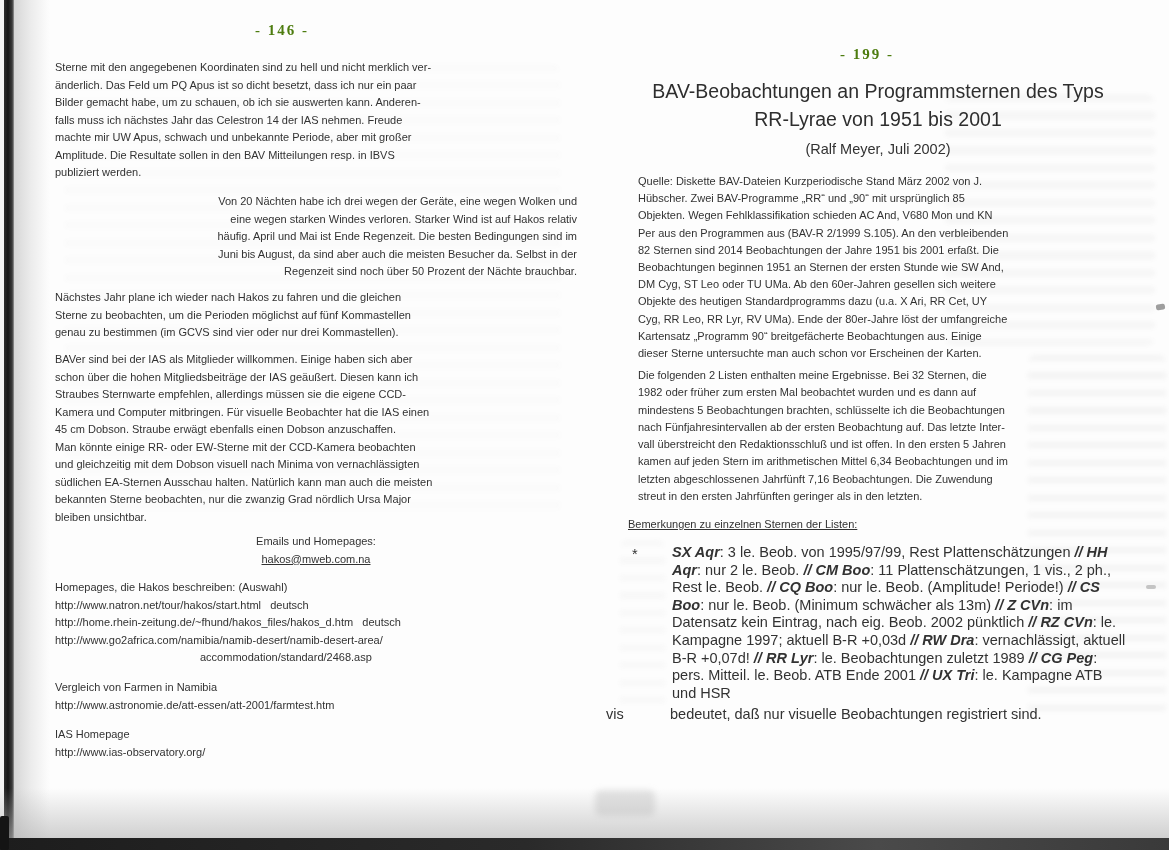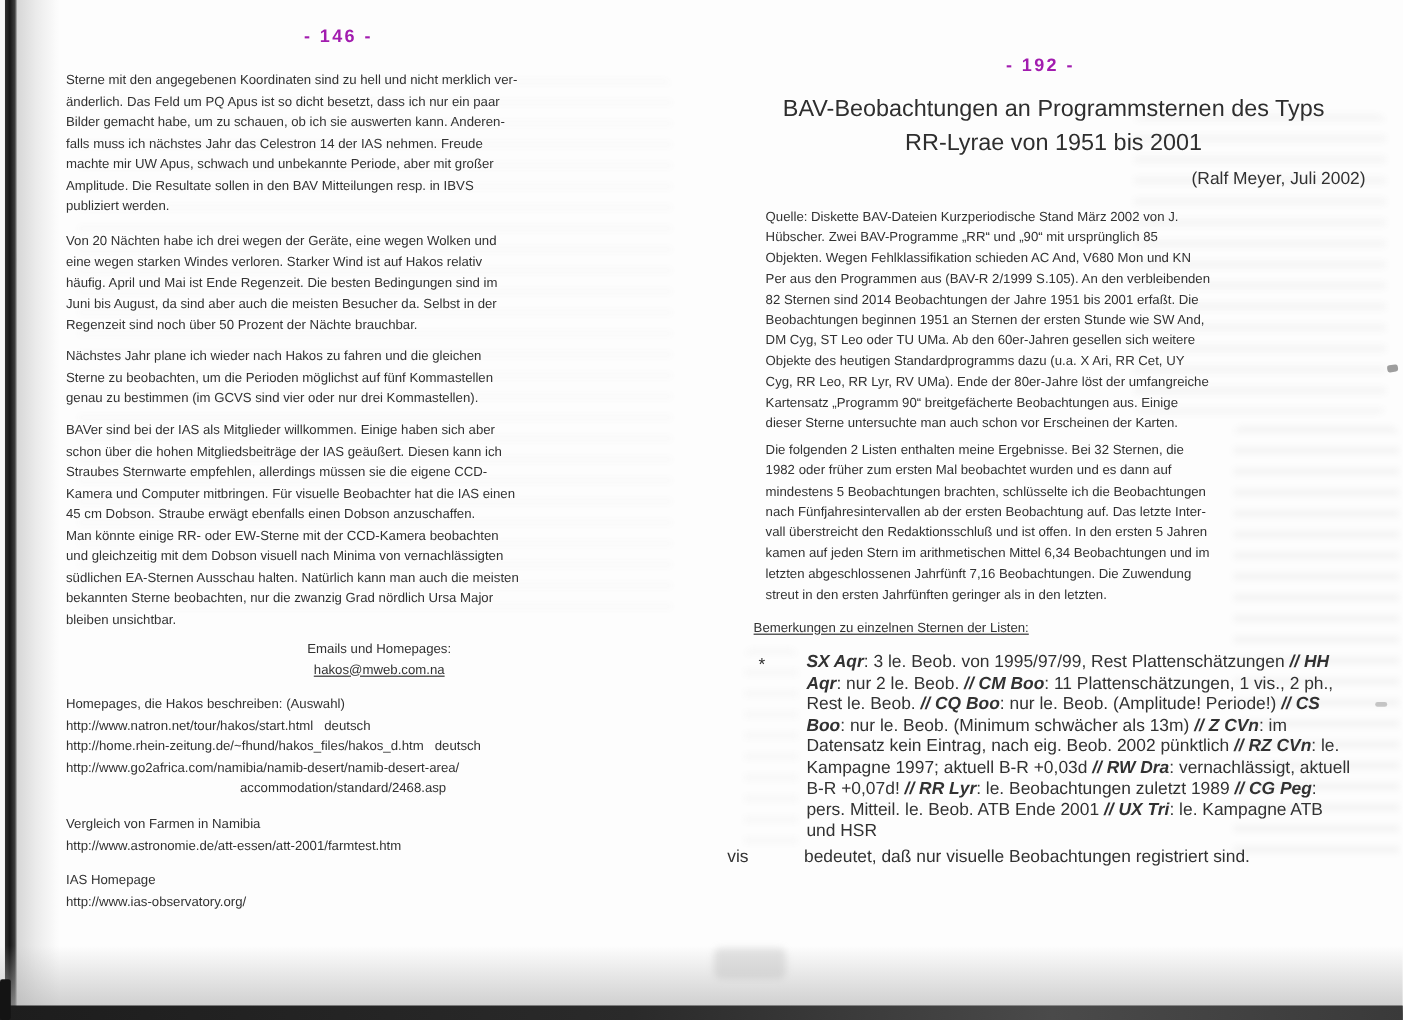--- a/index.html
+++ b/index.html
@@ -5,28 +5,28 @@
   html,body{margin:0;padding:0;}
   body{
     width:1169px;height:850px;position:relative;overflow:hidden;
     background:#fdfdfd;color:#323232;
     font-family:"Liberation Sans","DejaVu Sans",sans-serif;
   }
   .abs{position:absolute;}
   .body-text{font-size:11px;line-height:17.5px;white-space:pre-line;}
   .rp{line-height:17.2px;}
   .pageno{
-    font-family:Liberation Sans, sans-serif;
-    font-weight:bold;font-size:15px;letter-spacing:2px;text-align:center;color:#a21caf;
+    font-family:Liberation Serif, serif;
+    font-weight:bold;font-size:15px;letter-spacing:2px;text-align:center;color:#4d7c0f;
   }
   .url-line{font-size:11px;line-height:17.5px;white-space:pre;}
   .indent{padding-left:145px;}
   .underline{text-decoration:underline;}
   .title{font-size:19.5px;line-height:27.5px;text-align:center;color:#2e2e2e;white-space:pre-line;}
-  .byline{font-size:14.5px;text-align:right;}
+  .byline{font-size:14.5px;text-align:center;}
   .remark{font-size:14.5px;line-height:17.6px;}
   .star-name{font-weight:bold;font-style:italic;}
   .sep{font-weight:bold;font-style:italic;}
   
   .edge-white{left:0;top:0;width:4px;height:850px;background:#f4f4f4;}
   .edge-dark{left:4px;top:0;width:10px;height:850px;
     background:linear-gradient(to right,#2e2e2e,#151515 40%,#3c3c3c 82%,#9a9a9a);}
   .edge-fade{left:14px;top:0;width:36px;height:850px;
     background:linear-gradient(to right,#d6d6d6,#ebebeb 45%,#fbfbfb 92%,rgba(253,253,253,0));}
   .bottom-fade{left:0;top:788px;width:1169px;height:50px;
@@ -58,21 +58,21 @@
   <div class="abs pageno" style="left:32px;top:22px;width:500px;">- 146 -</div>
 
   <div class="abs body-text" style="left:55px;top:59px;width:522px;">Sterne mit den angegebenen Koordinaten sind zu hell und nicht merklich ver-
 änderlich. Das Feld um PQ Apus ist so dicht besetzt, dass ich nur ein paar
 Bilder gemacht habe, um zu schauen, ob ich sie auswerten kann. Anderen-
 falls muss ich nächstes Jahr das Celestron 14 der IAS nehmen. Freude
 machte mir UW Apus, schwach und unbekannte Periode, aber mit großer
 Amplitude. Die Resultate sollen in den BAV Mitteilungen resp. in IBVS
 publiziert werden.</div>
 
-  <div class="abs body-text" style="left:55px;top:193px;width:522px;">Von 20 Nächten habe ich drei wegen der Geräte, eine wegen Wolken und
+  <div class="abs body-text" style="left:55px;top:193px;width:522px;text-align:right;">Von 20 Nächten habe ich drei wegen der Geräte, eine wegen Wolken und
 eine wegen starken Windes verloren. Starker Wind ist auf Hakos relativ
 häufig. April und Mai ist Ende Regenzeit. Die besten Bedingungen sind im
 Juni bis August, da sind aber auch die meisten Besucher da. Selbst in der
 Regenzeit sind noch über 50 Prozent der Nächte brauchbar.</div>
 
   <div class="abs body-text" style="left:55px;top:289px;width:522px;">Nächstes Jahr plane ich wieder nach Hakos zu fahren und die gleichen
 Sterne zu beobachten, um die Perioden möglichst auf fünf Kommastellen
 genau zu bestimmen (im GCVS sind vier oder nur drei Kommastellen).</div>
 
   <div class="abs body-text" style="left:55px;top:351px;width:522px;">BAVer sind bei der IAS als Mitglieder willkommen. Einige haben sich aber
@@ -102,21 +102,21 @@
   <div class="abs" style="left:55px;top:679px;width:560px;">
     <div class="body-text">Vergleich von Farmen in Namibia</div>
     <div class="url-line">http://www.astronomie.de/att-essen/att-2001/farmtest.htm</div>
   </div>
 
   <div class="abs" style="left:55px;top:726px;width:560px;">
     <div class="body-text">IAS Homepage</div>
     <div class="url-line">http://www.ias-observatory.org/</div>
   </div>
 
-  <div class="abs pageno" style="left:617px;top:46px;width:500px;">- 192 -</div>
+  <div class="abs pageno" style="left:617px;top:46px;width:500px;">- 199 -</div>
 
   <div class="abs title" style="left:618px;top:78px;width:520px;">BAV-Beobachtungen an Programmsternen des Typs
 RR-Lyrae von 1951 bis 2001</div>
 
   <div class="abs byline" style="left:618px;top:141px;width:520px;">(Ralf Meyer, Juli 2002)</div>
 
   <div class="abs body-text rp" style="left:638px;top:173px;width:512px;">Quelle: Diskette BAV-Dateien Kurzperiodische Stand März 2002 von J.
 Hübscher. Zwei BAV-Programme „RR“ und „90“ mit ursprünglich 85
 Objekten. Wegen Fehlklassifikation schieden AC And, V680 Mon und KN
 Per aus den Programmen aus (BAV-R 2/1999 S.105). An den verbleibenden

